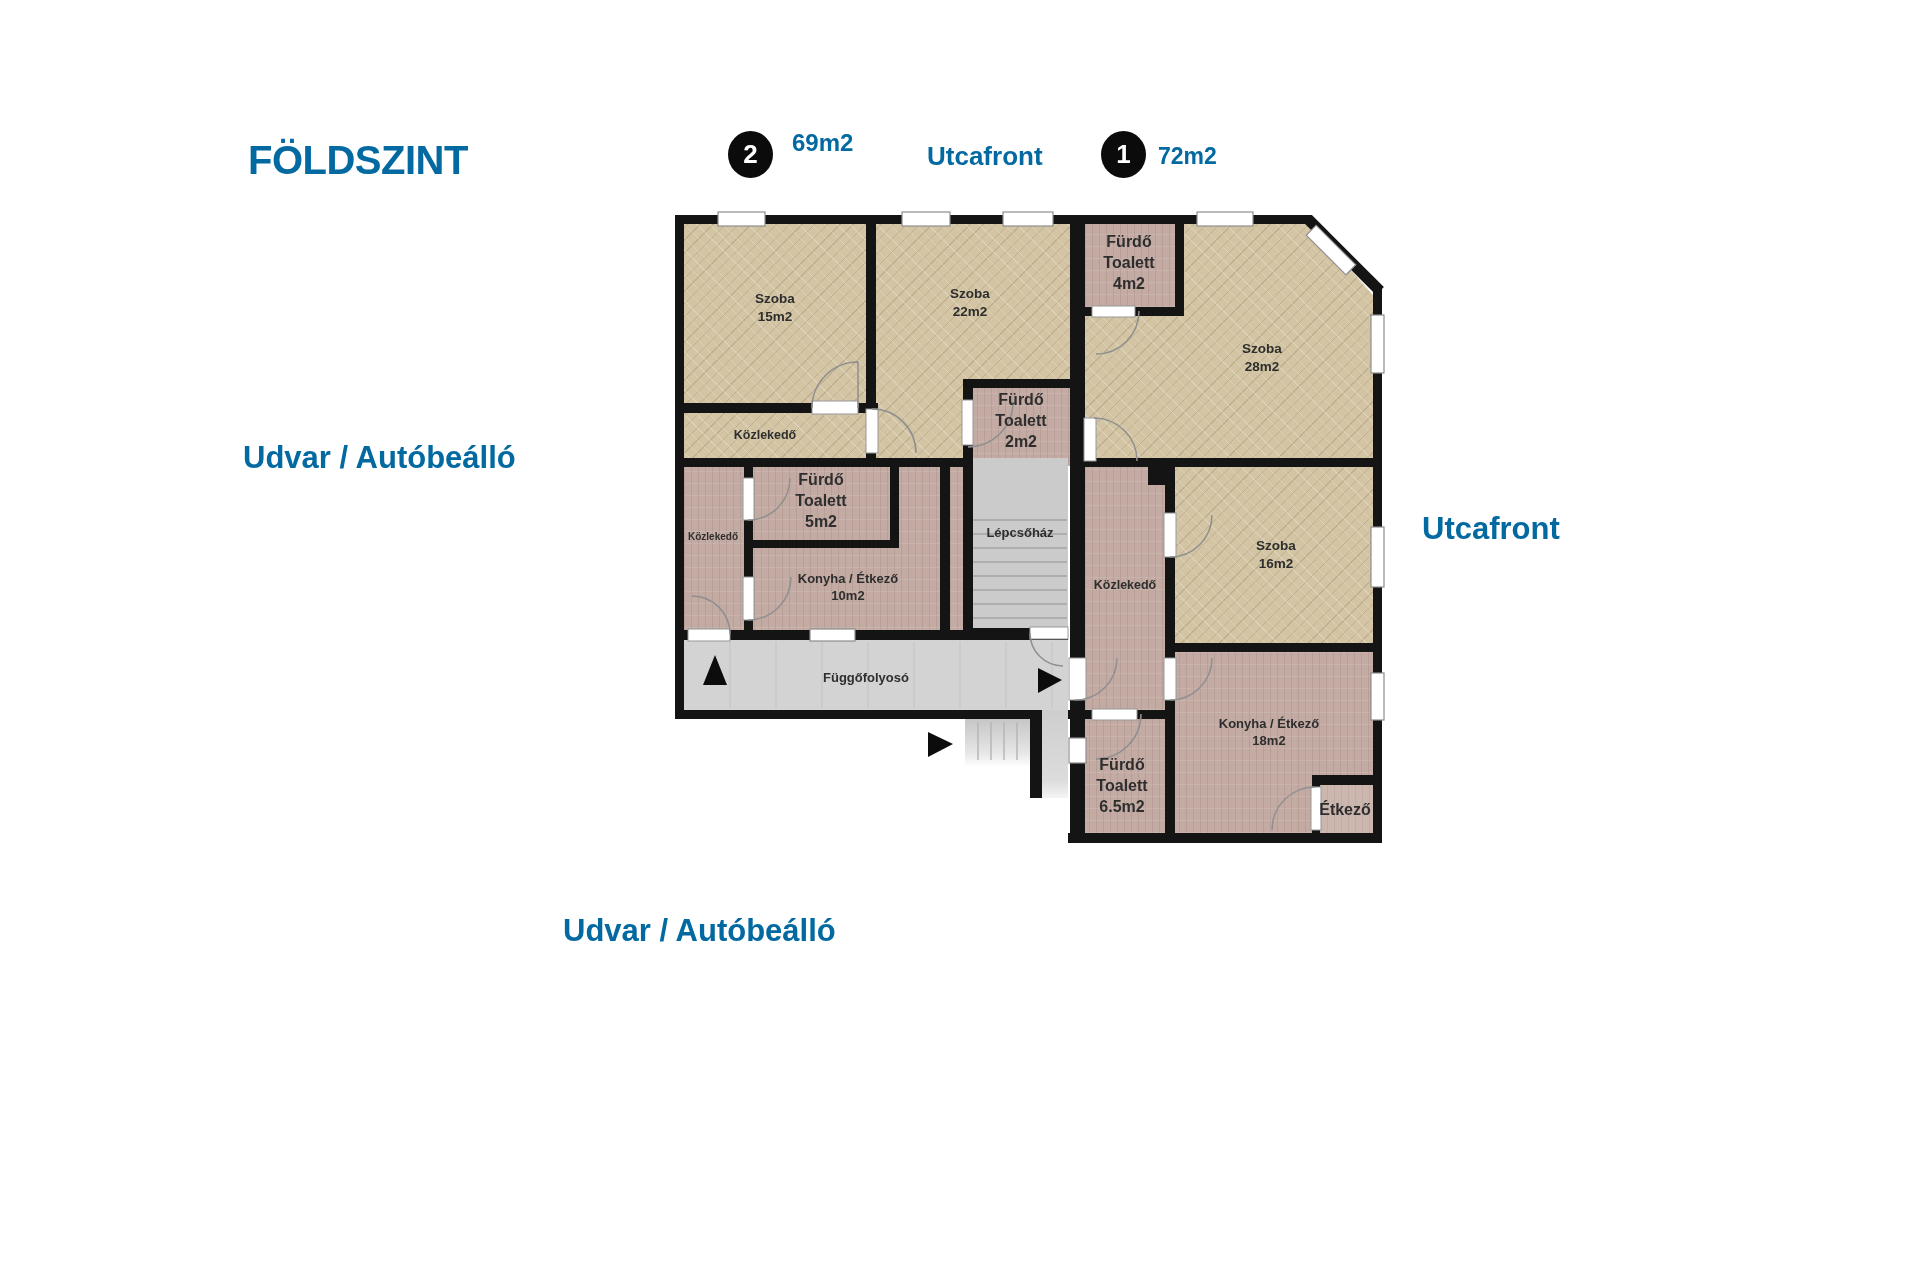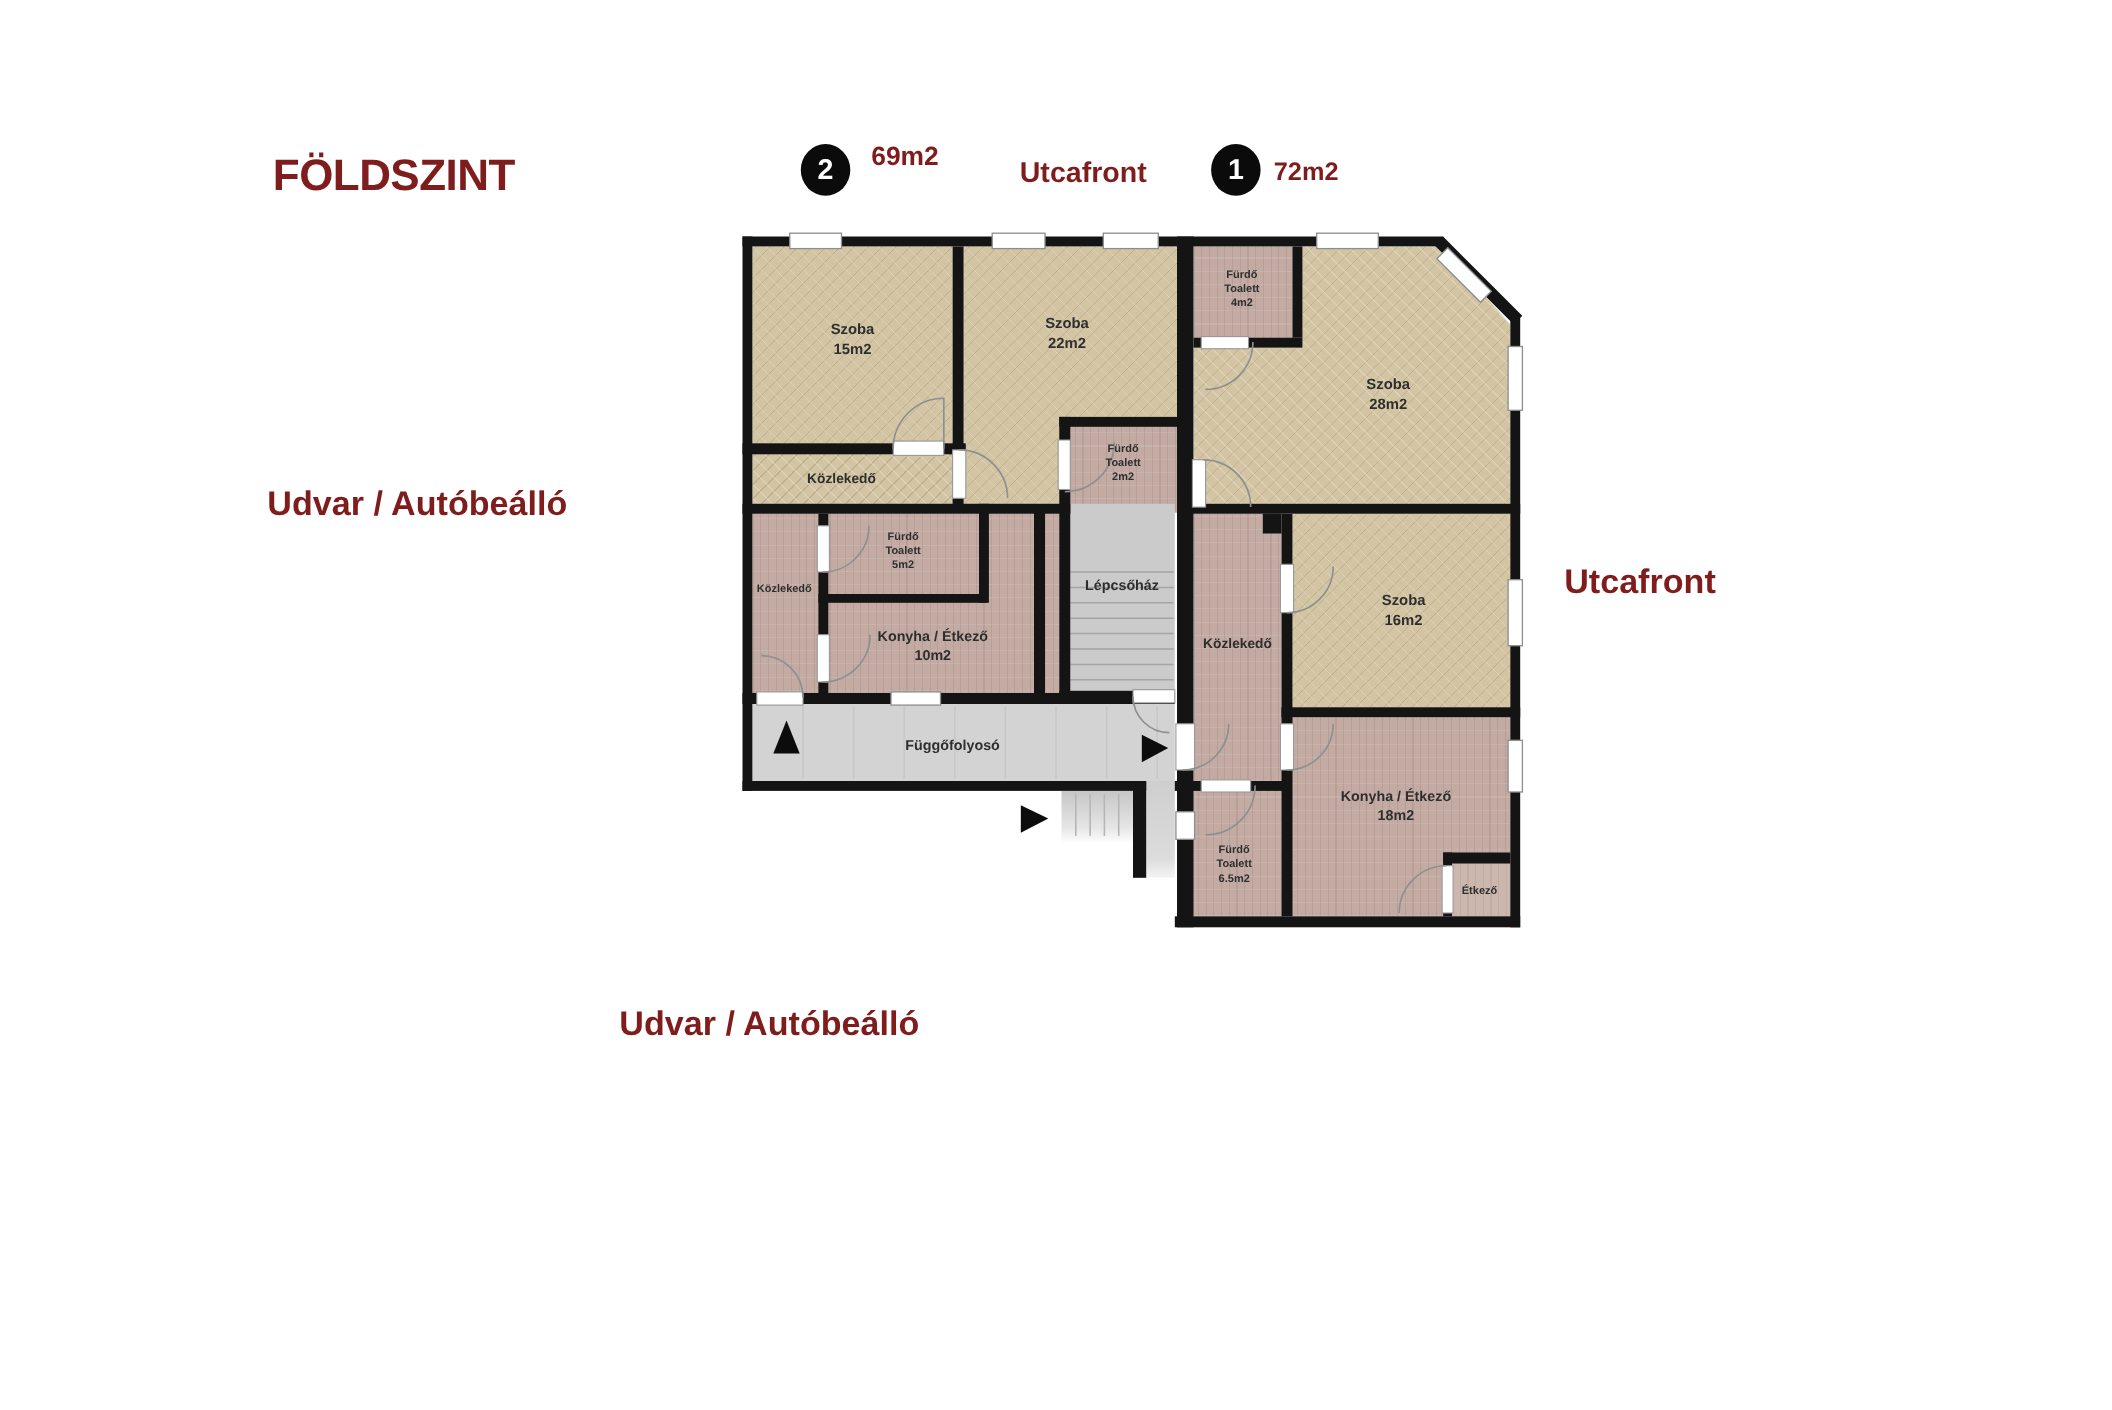--- a/index.html
+++ b/index.html
@@ -19,22 +19,22 @@
         background-image:repeating-linear-gradient(90deg, rgba(104,70,62,.10) 0 1px, rgba(0,0,0,0) 1px 7px);}
   .graycorr{background-color:#d3d3d3;}
   .graystair{background-color:#cbcbcb;}
   .extstair{background:linear-gradient(180deg,#c6c6c6 0%,#e6e6e6 70%,#ffffff 100%);}
   .landing{background:linear-gradient(180deg,#cecece 0%,#dcdcdc 80%,#f4f4f4 100%);}
   
   .rlabel{position:absolute;transform:translate(-50%,-50%);text-align:center;
           color:#2e2e2e;font-weight:700;line-height:1.3;white-space:nowrap;}
   .rlabel span{display:block;}
   .f14{font-size:13.5px;text-align:center;} .f13{font-size:13px;} .f12{font-size:12.5px;}
-  .f11{font-size:10px;}  .f10{font-size:10px;}
-  .big{position:absolute;color:#7f1d1d;font-weight:700;white-space:nowrap;}
+  .f11{font-size:16px;}  .f10{font-size:10px;}
+  .big{position:absolute;color:#0369a1;font-weight:700;white-space:nowrap;}
   .badge{position:absolute;width:45px;height:47px;border-radius:50%;background:#0b0b0b;
          color:#fff;font-size:26px;font-weight:700;display:flex;align-items:center;justify-content:center;}
   svg{position:absolute;left:0;top:0;}
 </style>
 </head>
 <body>
 
 <div id="stage">
 
   <div class="floor tan" style="left:684px;top:224px;width:182px;height:179px;"></div>

